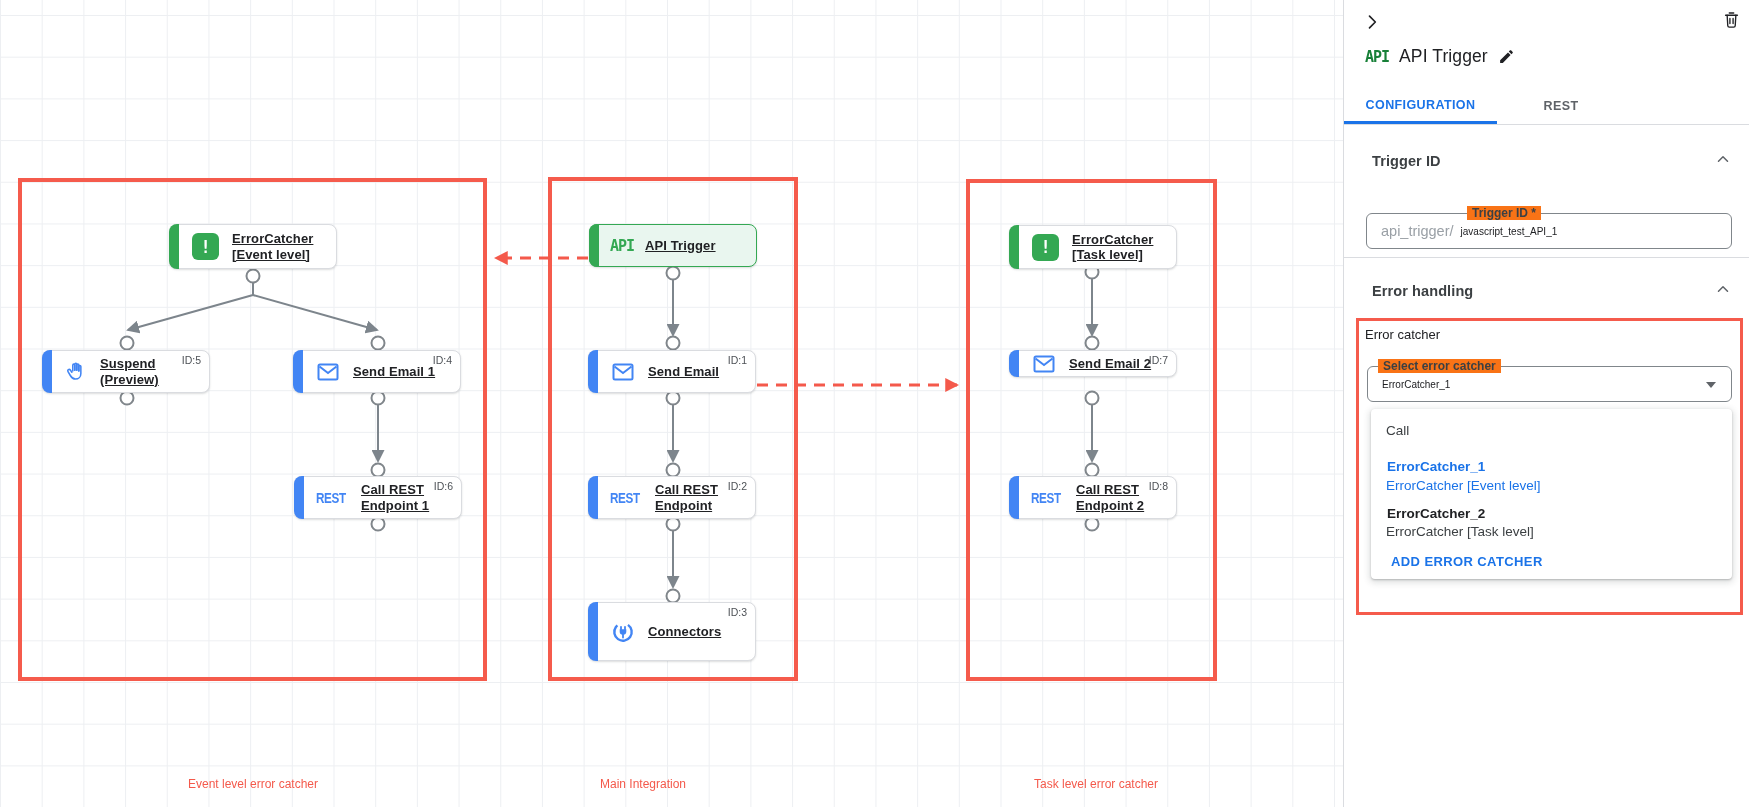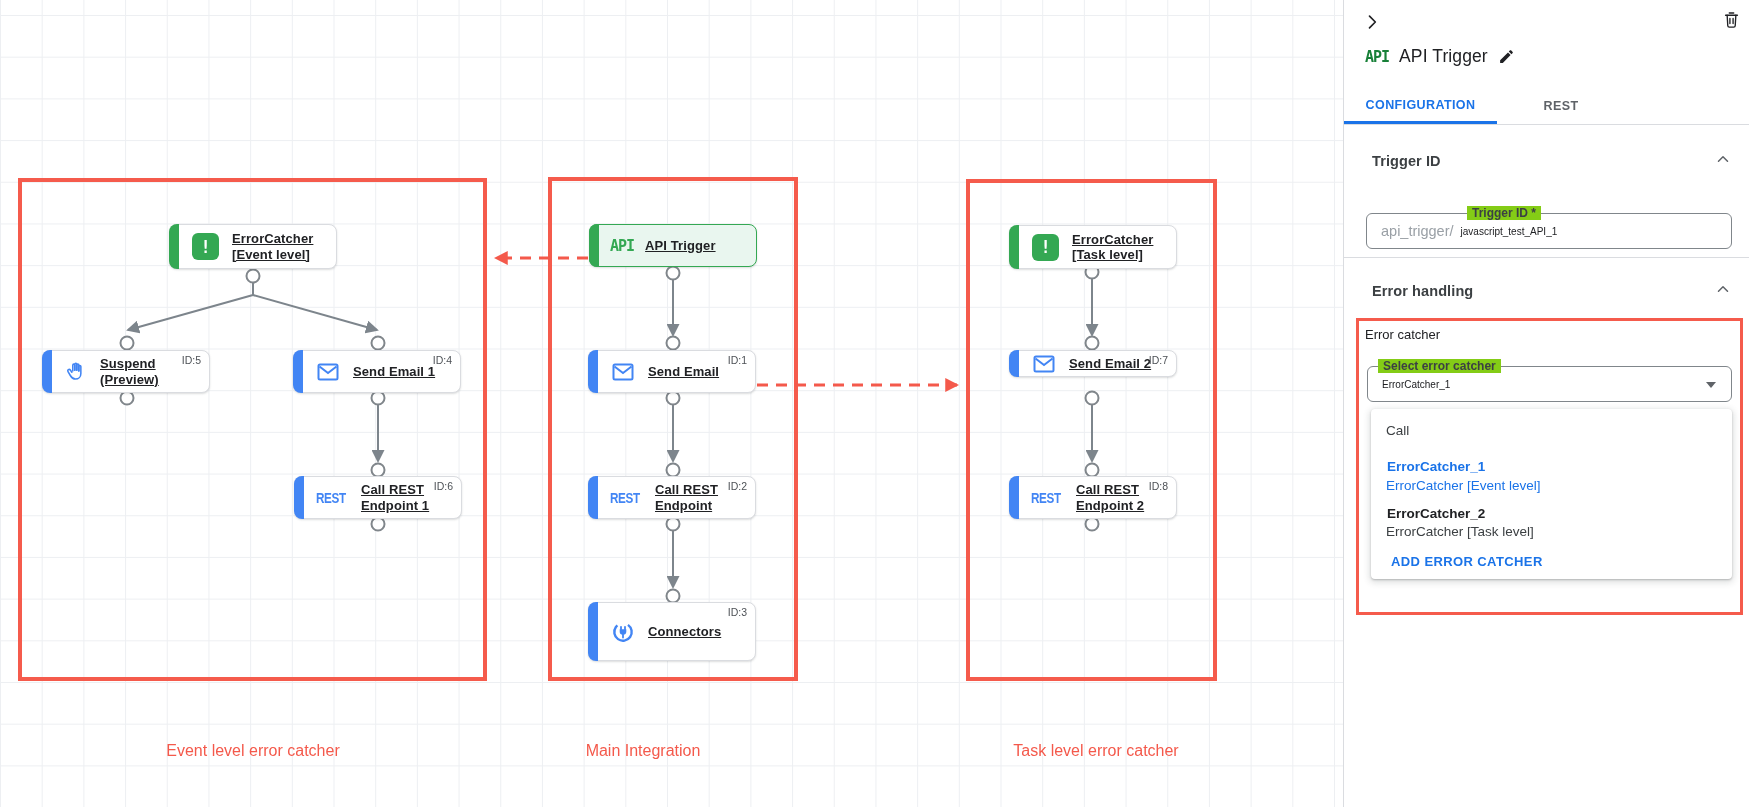--- a/index.html
+++ b/index.html
@@ -9,21 +9,21 @@
 
   
   #canvas { position:absolute; left:0; top:0; width:1344px; height:807px; background:#fff;
     background-image:
       linear-gradient(to right, #edeff2 1px, transparent 1px),
       linear-gradient(to bottom, #edeff2 1px, transparent 1px);
     background-size:41.7px 41.7px; background-position:0px 15px; }
   svg.edges { position:absolute; left:0; top:0; pointer-events:none; }
 
   .group-box { position:absolute; border:4px solid #f55b4c; background:transparent; }
-  .group-label { position:absolute; color:#f4594b; font-size:16px; text-align:center; white-space:nowrap; transform:translateX(-50%); }
+  .group-label { position:absolute; color:#f4594b; font-size:12px; text-align:center; white-space:nowrap; transform:translateX(-50%);margin-top:35px; }
 
   .node { position:absolute; width:168px; background:#fff; border:1px solid #dadce0; border-radius:8px;
           box-shadow:0 1px 2px rgba(60,64,67,.18); display:flex; align-items:center; padding-left:22px; }
   .node .bar { position:absolute; left:-1px; top:-1px; bottom:-1px; width:10px; border-radius:8px 0 0 8px; }
   .node.blue .bar { background:#4285f4; }
   .node.green .bar { background:#34a853; }
   .node.trigger { background:#e9f6ef; border:1.5px solid #34a853; }
   .nlabel { font-size:13px; font-weight:700; color:#202124; line-height:1.18; white-space:pre-line; letter-spacing:.1px;text-decoration:underline; }
   .nid { position:absolute; top:3px; right:8px; font-size:10.5px; color:#4d5156; }
   .nicon { display:flex; align-items:center; justify-content:center; margin-right:13px; flex:0 0 auto; }
@@ -41,21 +41,21 @@
   .p-title { font-size:17.5px; color:#202124; letter-spacing:.1px; }
   .tabs { position:absolute; left:0; top:88px; width:406px; height:37px; border-bottom:1.5px solid #dadce0; display:flex; }
   .tab { height:100%; display:flex; align-items:center; justify-content:center; font-size:12.5px; font-weight:700; letter-spacing:.4px; cursor:pointer; }
   .tab.active { width:153px; color:#1a73e8; border-bottom:3px solid #1a73e8; }
   .tab.idle { width:80px; margin-left:24px; color:#5f6368; }
   .section-head { position:absolute; left:28px; font-size:14.5px; font-weight:700; color:#3c4043; letter-spacing:.1px; }
   .collapse { position:absolute; right:17px; }
   .divider { position:absolute; left:0; width:406px; height:1px; background:#dadce0; }
 
   .outlined-field { position:absolute; border:1px solid #80868b; border-radius:6px; background:#fff; display:flex; align-items:center; }
-  .field-label { position:absolute; top:-8px; background:#84cc16; padding:0 5px; font-size:12px; font-weight:700; color:#3c4043; white-space:nowrap; }
+  .field-label { position:absolute; top:-8px; background:#f97316; padding:0 5px; font-size:12px; font-weight:700; color:#3c4043; white-space:nowrap; }
   .fld-prefix { color:#9aa0a6; font-size:14.5px; margin-left:14px; }
   .fld-value { color:#202124; font-size:10px; margin-left:7px; }
 
   .error-outline { position:absolute; left:12px; top:318px; width:387px; height:297px; border:3px solid #f55b4c; }
   .ec-label { position:absolute; left:21px; top:327px; font-size:13px; color:#202124; }
   .caret-down { width:0; height:0; border-left:5px solid transparent; border-right:5px solid transparent; border-top:6px solid #5f6368;
                 position:absolute; right:15px; top:15px; }
   .menu { position:absolute; left:27px; top:409px; width:361px; height:170px; background:#fff; border-radius:4px;
           box-shadow:0 1px 2px rgba(60,64,67,.3), 0 2px 6px 2px rgba(60,64,67,.15); }
   .menu-item-none { position:absolute; left:15px; top:14px; font-size:13.5px; color:#3c4043; cursor:pointer; }

